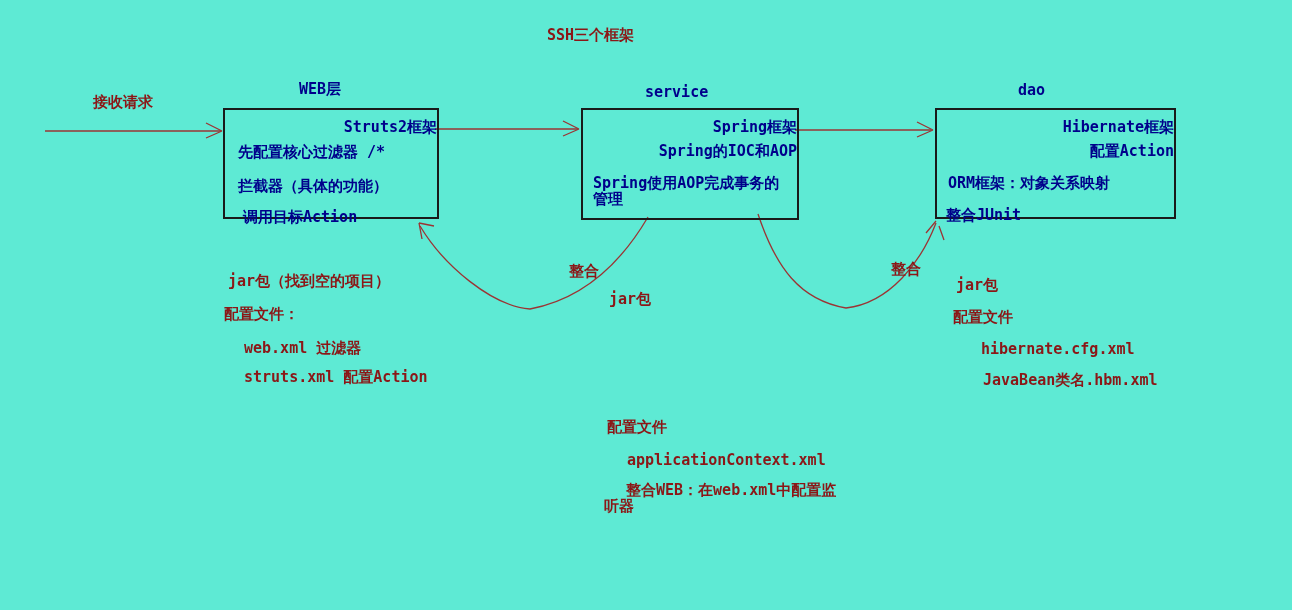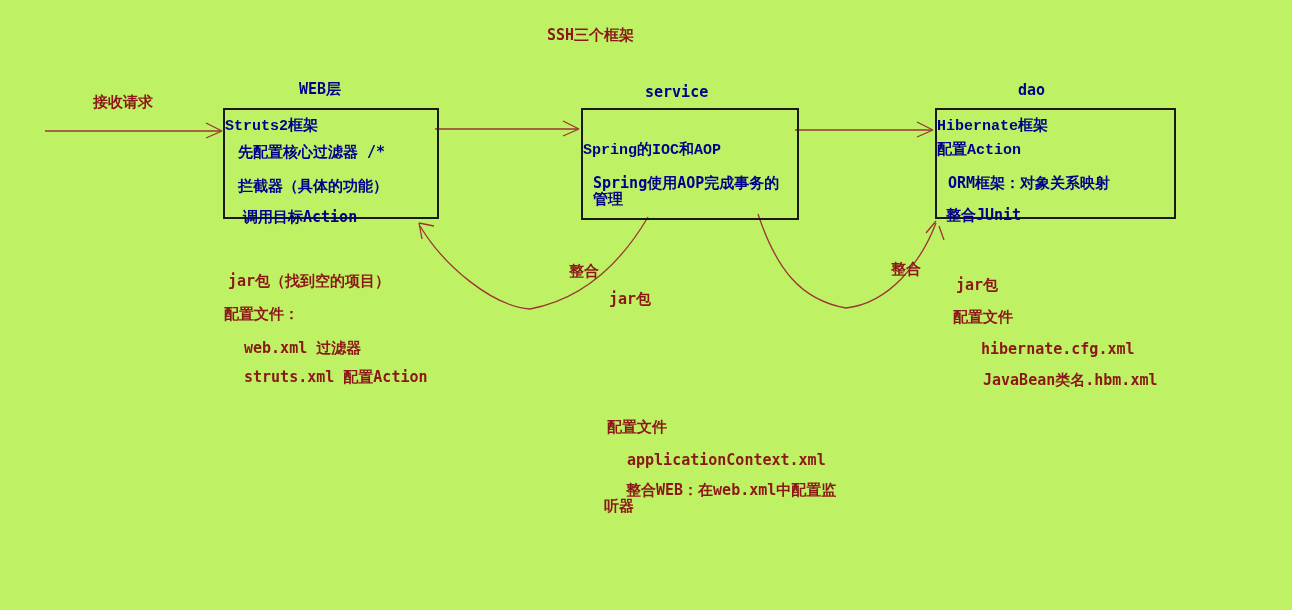--- a/index.html
+++ b/index.html
@@ -1,31 +1,31 @@
 <!DOCTYPE html>
 <html><head>
 <meta charset="utf-8">
 <style>
   html,body{margin:0;padding:0;background:#ffffff;}
   .canvas{
     position:relative;
     width:1292px;height:610px;
-    background:#bef264;
+    background:#5eead4;
     font-family:"DejaVu Sans Mono","Liberation Mono",monospace;
     font-weight:bold;
     font-size:15px;
     overflow:hidden;
   }
   svg.lines{position:absolute;left:0;top:0;width:1292px;height:610px;}
   .t{position:absolute;white-space:nowrap;line-height:17px;}
   .red{color:#8b1717;}
   .navy{color:#00008b;}
   .box{position:absolute;border:2px solid #1a1a1a;background:transparent;}
   .bl{position:absolute;white-space:nowrap;color:#00008b;line-height:16px;}
-  .bl.center{left:0;right:0;text-align:left;font-family:Liberation Mono, monospace;}
+  .bl.center{left:0;right:0;text-align:right;}
   .wrap{white-space:normal;word-break:break-all;}
   .items div{line-height:16px;}
 </style>
 </head>
 <body>
 
 <div class="canvas">
 
   <svg class="lines" viewBox="0 0 1292 610" xmlns="http://www.w3.org/2000/svg">
     <g stroke="#9b3434" stroke-width="1.3" fill="none">
@@ -56,20 +56,21 @@
   <div class="t navy" style="left:1018px;top:82px;">dao</div>
 
   <div class="box" style="left:223px;top:108px;width:212px;height:107px;overflow:visible;">
     <div class="bl center" style="top:9px;">Struts2框架</div>
     <div class="bl" style="left:13px;top:22px;margin-top:12px;">先配置核心过滤器 /*</div>
     <div class="bl" style="left:13px;top:68px;">拦截器（具体的功能）</div>
     <div class="bl" style="left:18px;top:99px;">调用目标Action</div>
   </div>
 
   <div class="box" style="left:581px;top:108px;width:214px;height:108px;overflow:visible;">
+    <div class="bl center" style="top:9px;">Spring框架</div>
     <div class="bl center" style="top:33px;">Spring的IOC和AOP</div>
     <div class="bl wrap" style="left:10px;top:65px;width:198px;">Spring使用AOP完成事务的管理</div>
   </div>
 
   <div class="box" style="left:935px;top:108px;width:211px;height:107px;overflow:visible;padding-left:26px;">
     <div class="bl center" style="top:9px;">Hibernate框架</div>
     <div class="bl center" style="top:33px;">配置Action</div>
     <div class="bl" style="left:11px;top:65px;">ORM框架：对象关系映射</div>
     <div class="bl" style="left:9px;top:97px;">整合JUnit</div>
   </div>

